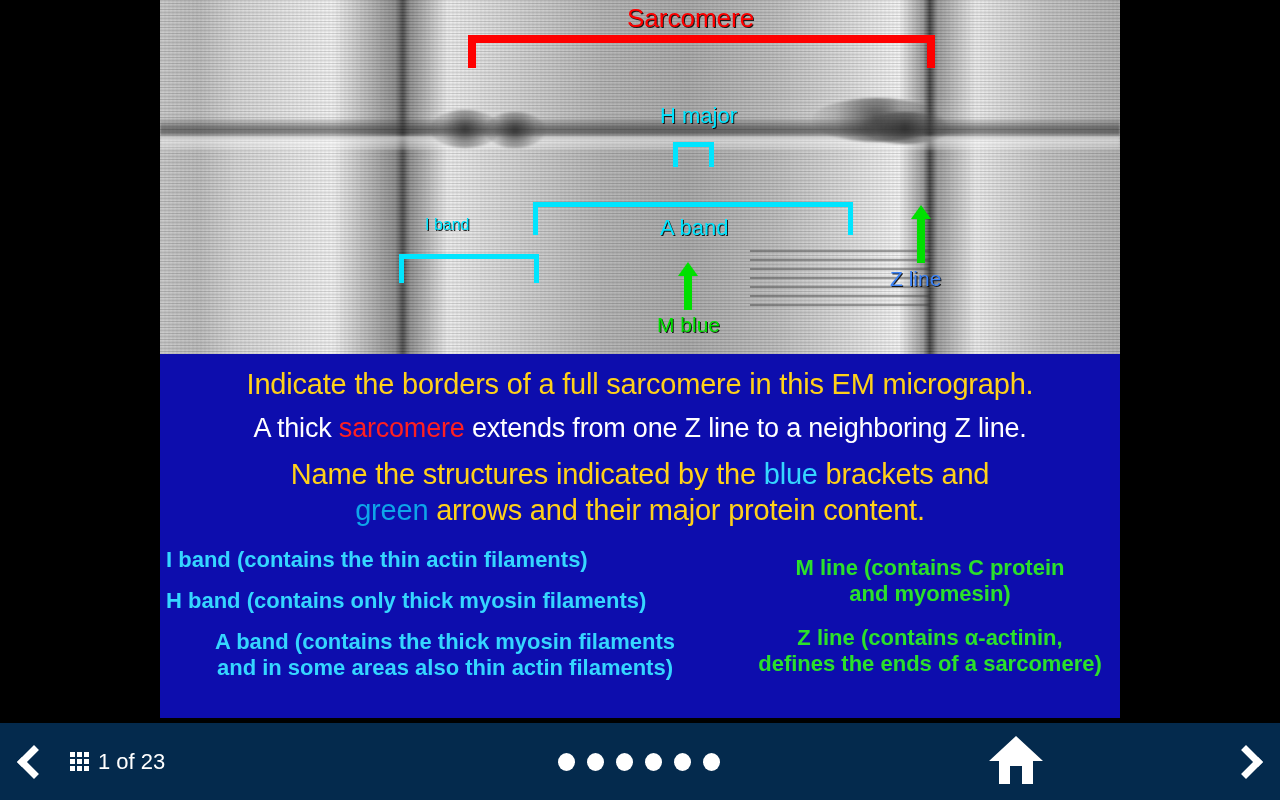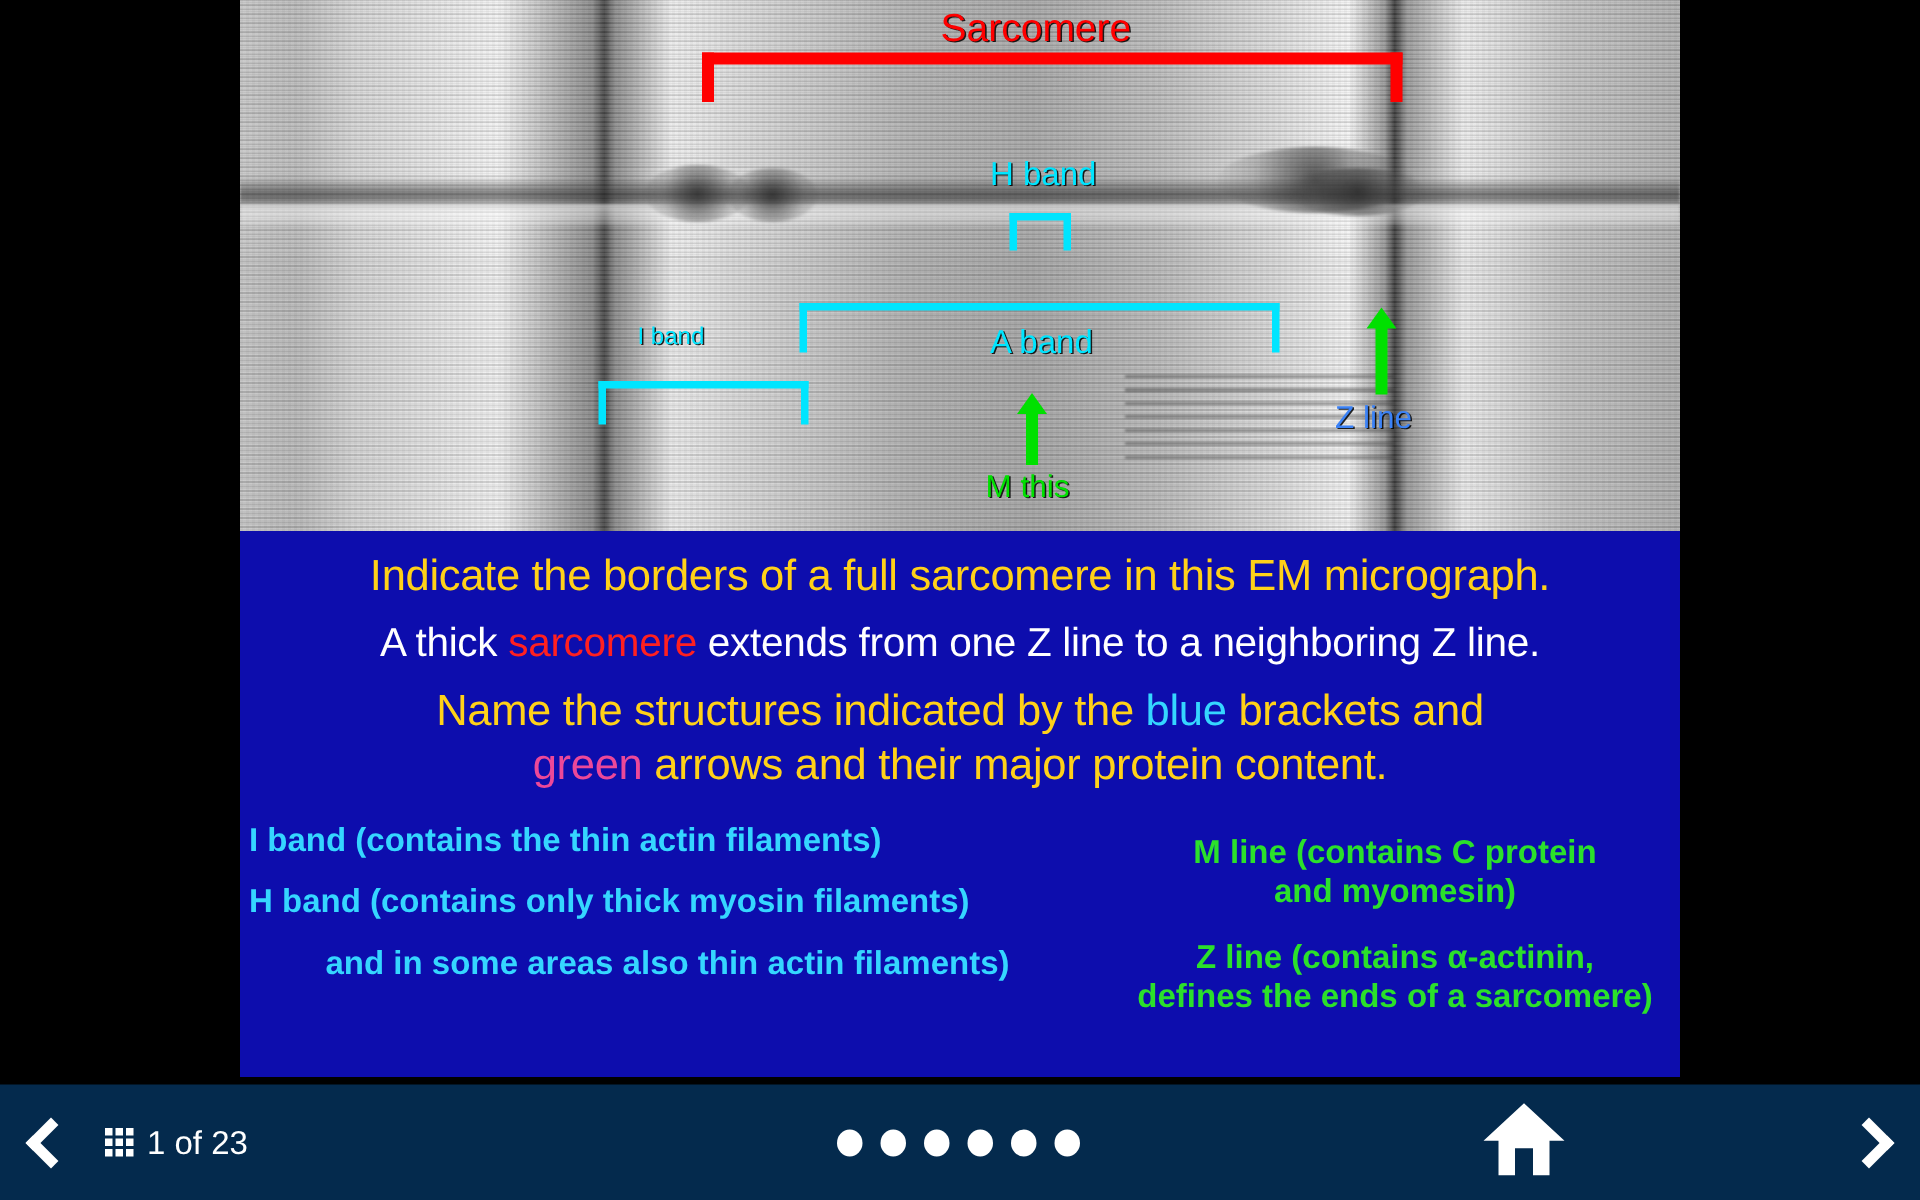--- a/index.html
+++ b/index.html
@@ -175,21 +175,21 @@
     text-align: center;
     white-space: nowrap;
     font-family: "Liberation Sans", sans-serif;
   }
   .q1 { font-size: 29px; color: #FFD119; padding-top: 14px; letter-spacing: -0.2px; }
   .q2 { font-size: 27px; color: #FFFFFF; padding-top: 12px; letter-spacing: -0.2px; }
   .q3 { font-size: 29px; color: #FFD119; padding-top: 14px; letter-spacing: -0.2px; }
   .q4 { font-size: 29px; color: #FFD119; padding-top: 3px; letter-spacing: -0.2px; }
   .hl-red   { color: #FF2020; }
   .hl-blue  { color: #35D6FF; }
-  .hl-green { color: #ec4899; }
+  .hl-green { color: #0ea5e9; }
 
   .answers {
     position: relative;
     margin-top: 20px;
     display: flex;
     width: 1140px;
     font-weight: bold;
   }
   .ans-col {
     box-sizing: border-box;
@@ -304,33 +304,33 @@
       <div class="blob" style="left:700px;top:112px;width:90px;height:32px;"></div>
       <div class="mline-streaks"></div>
     </div>
 
     <div class="anno">
 
       <div class="bracket bracket-red br-sarcomere"></div>
       <div class="anno-label lbl-sarcomere">Sarcomere</div>
 
       <div class="bracket br-hband"></div>
-      <div class="anno-label lbl-hband">H band</div>
+      <div class="anno-label lbl-hband">H major</div>
 
       <div class="bracket br-iband"></div>
       <div class="anno-label lbl-iband">I band</div>
 
       <div class="bracket br-aband"></div>
       <div class="anno-label lbl-aband">A band</div>
 
       <div class="arrow arr-mline">
         <div class="arrow-head"></div>
         <div class="arrow-shaft"></div>
       </div>
-      <div class="anno-label lbl-mline">M this</div>
+      <div class="anno-label lbl-mline">M blue</div>
 
       <div class="arrow arr-zline">
         <div class="arrow-head"></div>
         <div class="arrow-shaft"></div>
       </div>
       <div class="anno-label lbl-zline">Z line</div>
     </div>
 
     <div class="panel">
 
@@ -345,20 +345,21 @@
       </div>
       <div class="panel-line q4">
         <span class="hl-green">green</span><span> arrows and their major protein content.</span>
       </div>
 
       <div class="answers">
         <div class="ans-col ans-left">
           <div class="ans-cyan ans-item-1">I band (contains the thin actin filaments)</div>
           <div class="ans-cyan ans-item-2">H band (contains only thick myosin filaments)</div>
           <div class="ans-cyan ans-item-3">
+            <div>A band (contains the thick myosin filaments</div>
             <div>and in some areas also thin actin filaments)</div>
           </div>
         </div>
         <div class="ans-col ans-right">
           <div class="ans-green">
             <div>M line (contains C protein</div>
             <div>and myomesin)</div>
           </div>
           <div class="ans-green">
             <div>Z line (contains α-actinin,</div>

